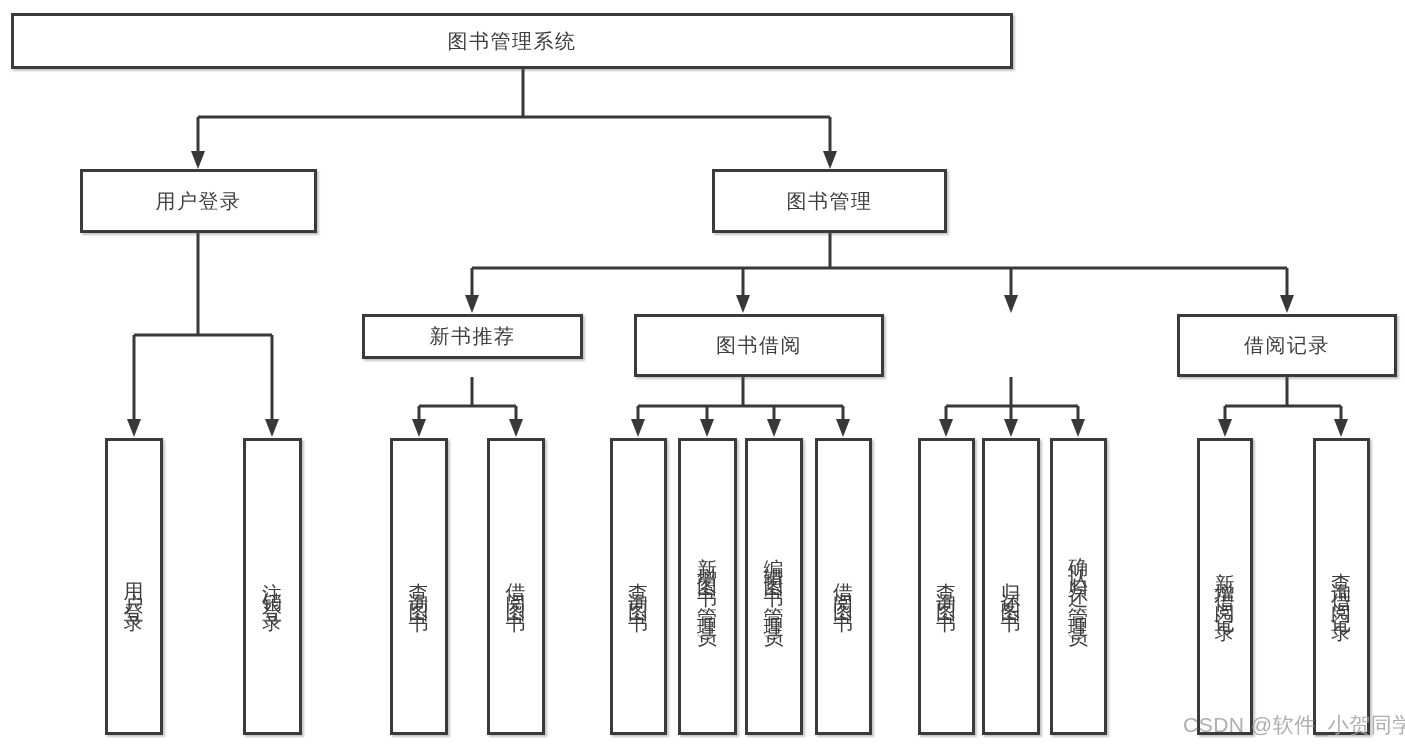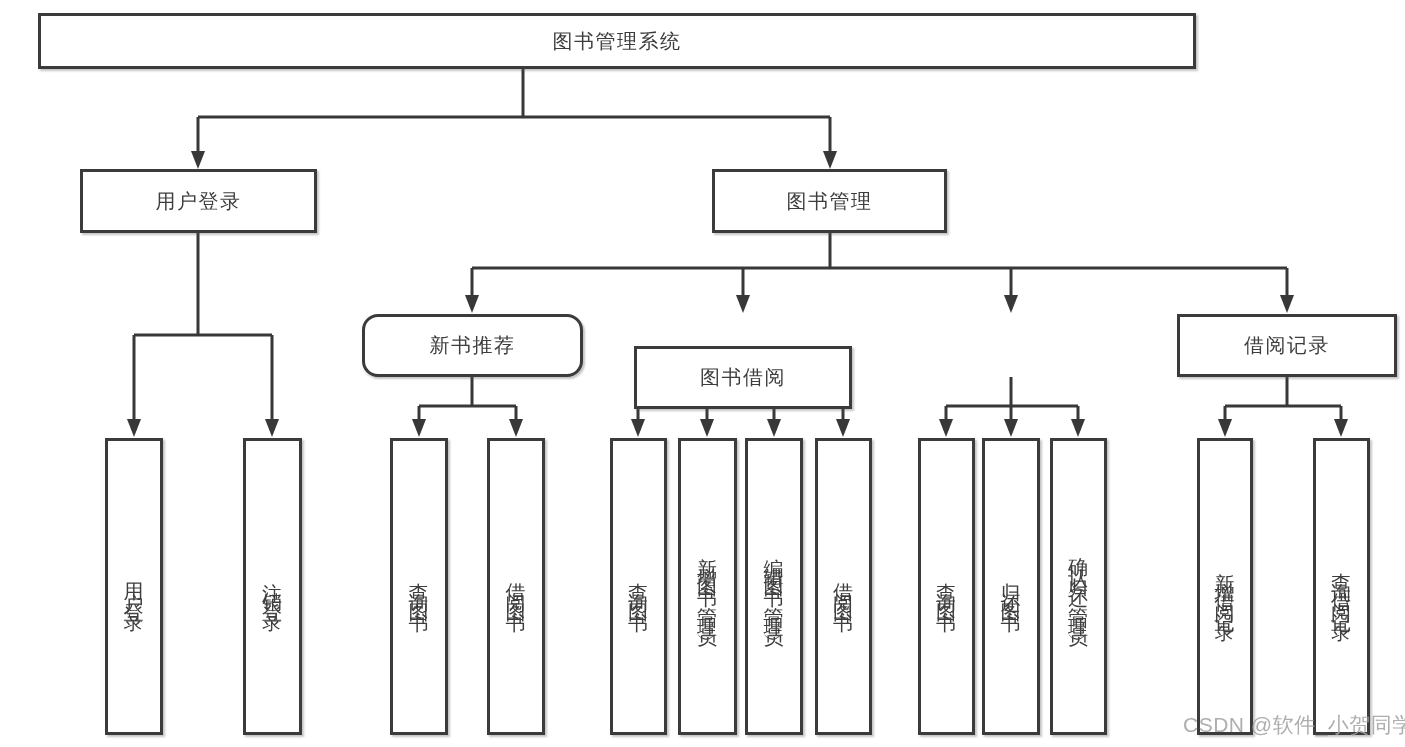--- a/index.html
+++ b/index.html
@@ -102,35 +102,35 @@
 
       <polygon points="939,419 953,419 946,437"></polygon>
       <polygon points="1004,419 1018,419 1011,437"></polygon>
       <polygon points="1071,419 1085,419 1078,437"></polygon>
 
       <polygon points="1218,419 1232,419 1225,437"></polygon>
       <polygon points="1334,419 1348,419 1341,437"></polygon>
     </g>
   </svg>
 
-  <div class="box hbox" style="left:38px; top:13px; width:1158px; height:56px;">
+  <div class="box hbox" style="left:11px; top:13px; width:1002px; height:56px;">
     <span>图书管理系统</span>
   </div>
 
   <div class="box hbox" style="left:80px; top:169px; width:237px; height:64px;">
     <span>用户登录</span>
   </div>
   <div class="box hbox" style="left:712px; top:169px; width:235px; height:64px;text-align:right;">
     <span>图书管理</span>
   </div>
 
-  <div class="box hbox" style="left:362px; top:314px; width:221px; height:63px;border-radius:16px;">
+  <div class="box hbox" style="left:362px; top:314px; width:221px; height:45px;">
     <span>新书推荐</span>
   </div>
-  <div class="box hbox" style="left:634px; top:314px; width:218px; height:63px;margin-top:32px;">
+  <div class="box hbox" style="left:634px; top:314px; width:250px; height:63px;">
     <span>图书借阅</span>
   </div>
   <div class="box hbox" style="left:1177px; top:314px; width:220px; height:63px;">
     <span>借阅记录</span>
   </div>
 
   <div class="box leaf" style="left:105px; top:438px; width:58px; height:297px;">
     <span class="vtext">用户登录</span>
   </div>
   <div class="box leaf" style="left:243px; top:438px; width:59px; height:297px;">

